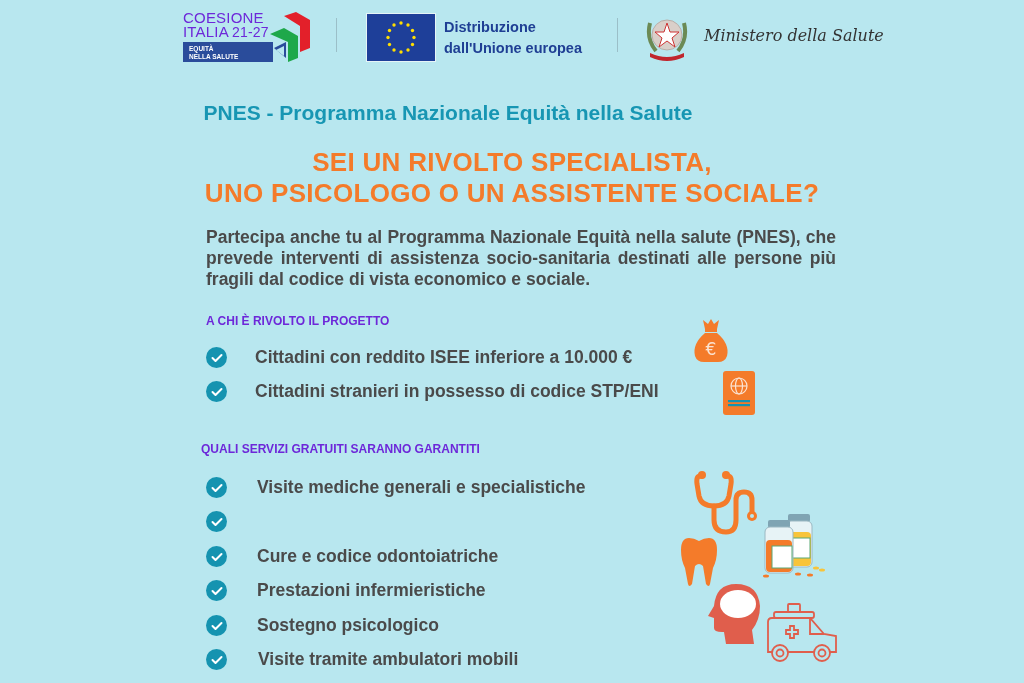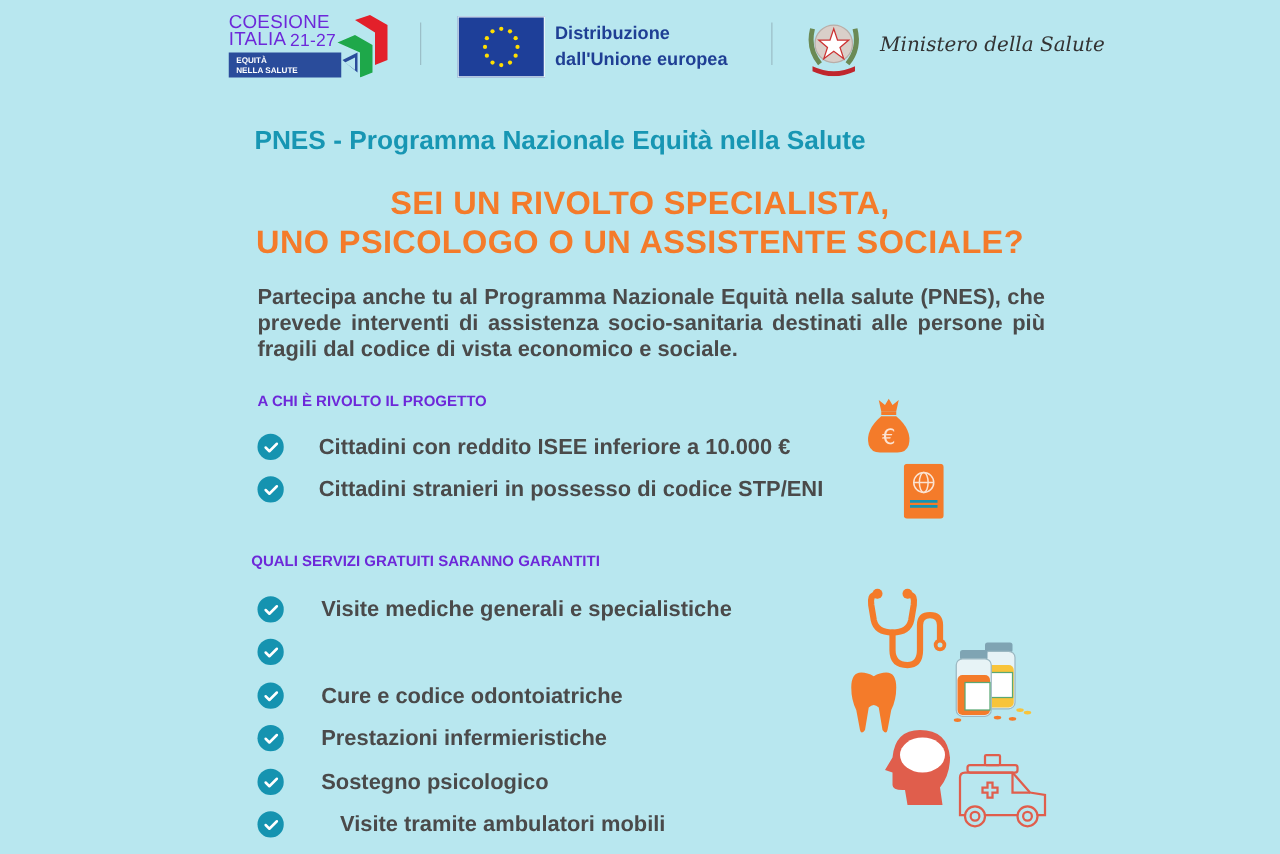--- a/index.html
+++ b/index.html
@@ -163,21 +163,21 @@
       </svg>
     </span>
   <span class="item-text" style="margin-left:2px">Sostegno psicologico</span>
 </div>
 <div class="abs item" style="top:649px">
   <span class="check">
       <svg width="12" height="10" viewBox="0 0 12 10">
         <path d="M1.5,5 L4.5,8 L10.5,2" stroke="#fff" stroke-width="2" fill="none" stroke-linecap="round" stroke-linejoin="round"></path>
       </svg>
     </span>
-  <span class="item-text" style="margin-left:17px">Visite tramite ambulatori mobili</span>
+  <span class="item-text" style="margin-left:3px">Visite tramite ambulatori mobili</span>
 </div>
 
 <svg class="abs" style="left:694px;top:470px" width="66" height="72" viewBox="0 0 66 72">
   <g fill="none" stroke="#f47b2a" stroke-width="5" stroke-linecap="round">
     <path d="M8,6 L6,6 Q2,6 3,14 L5,26 Q7,36 20,36 Q33,36 35,26 L37,14 Q38,6 34,6 L32,6"></path>
     <path d="M20,36 L20,50 Q20,62 32,62 Q42,62 42,50 L42,30 Q42,22 50,22 Q58,22 58,30 L58,42"></path>
   </g>
   <circle cx="8" cy="5" r="4" fill="#f47b2a"></circle>
   <circle cx="32" cy="5" r="4" fill="#f47b2a"></circle>
   <circle cx="58" cy="46" r="5" fill="#f47b2a"></circle>

